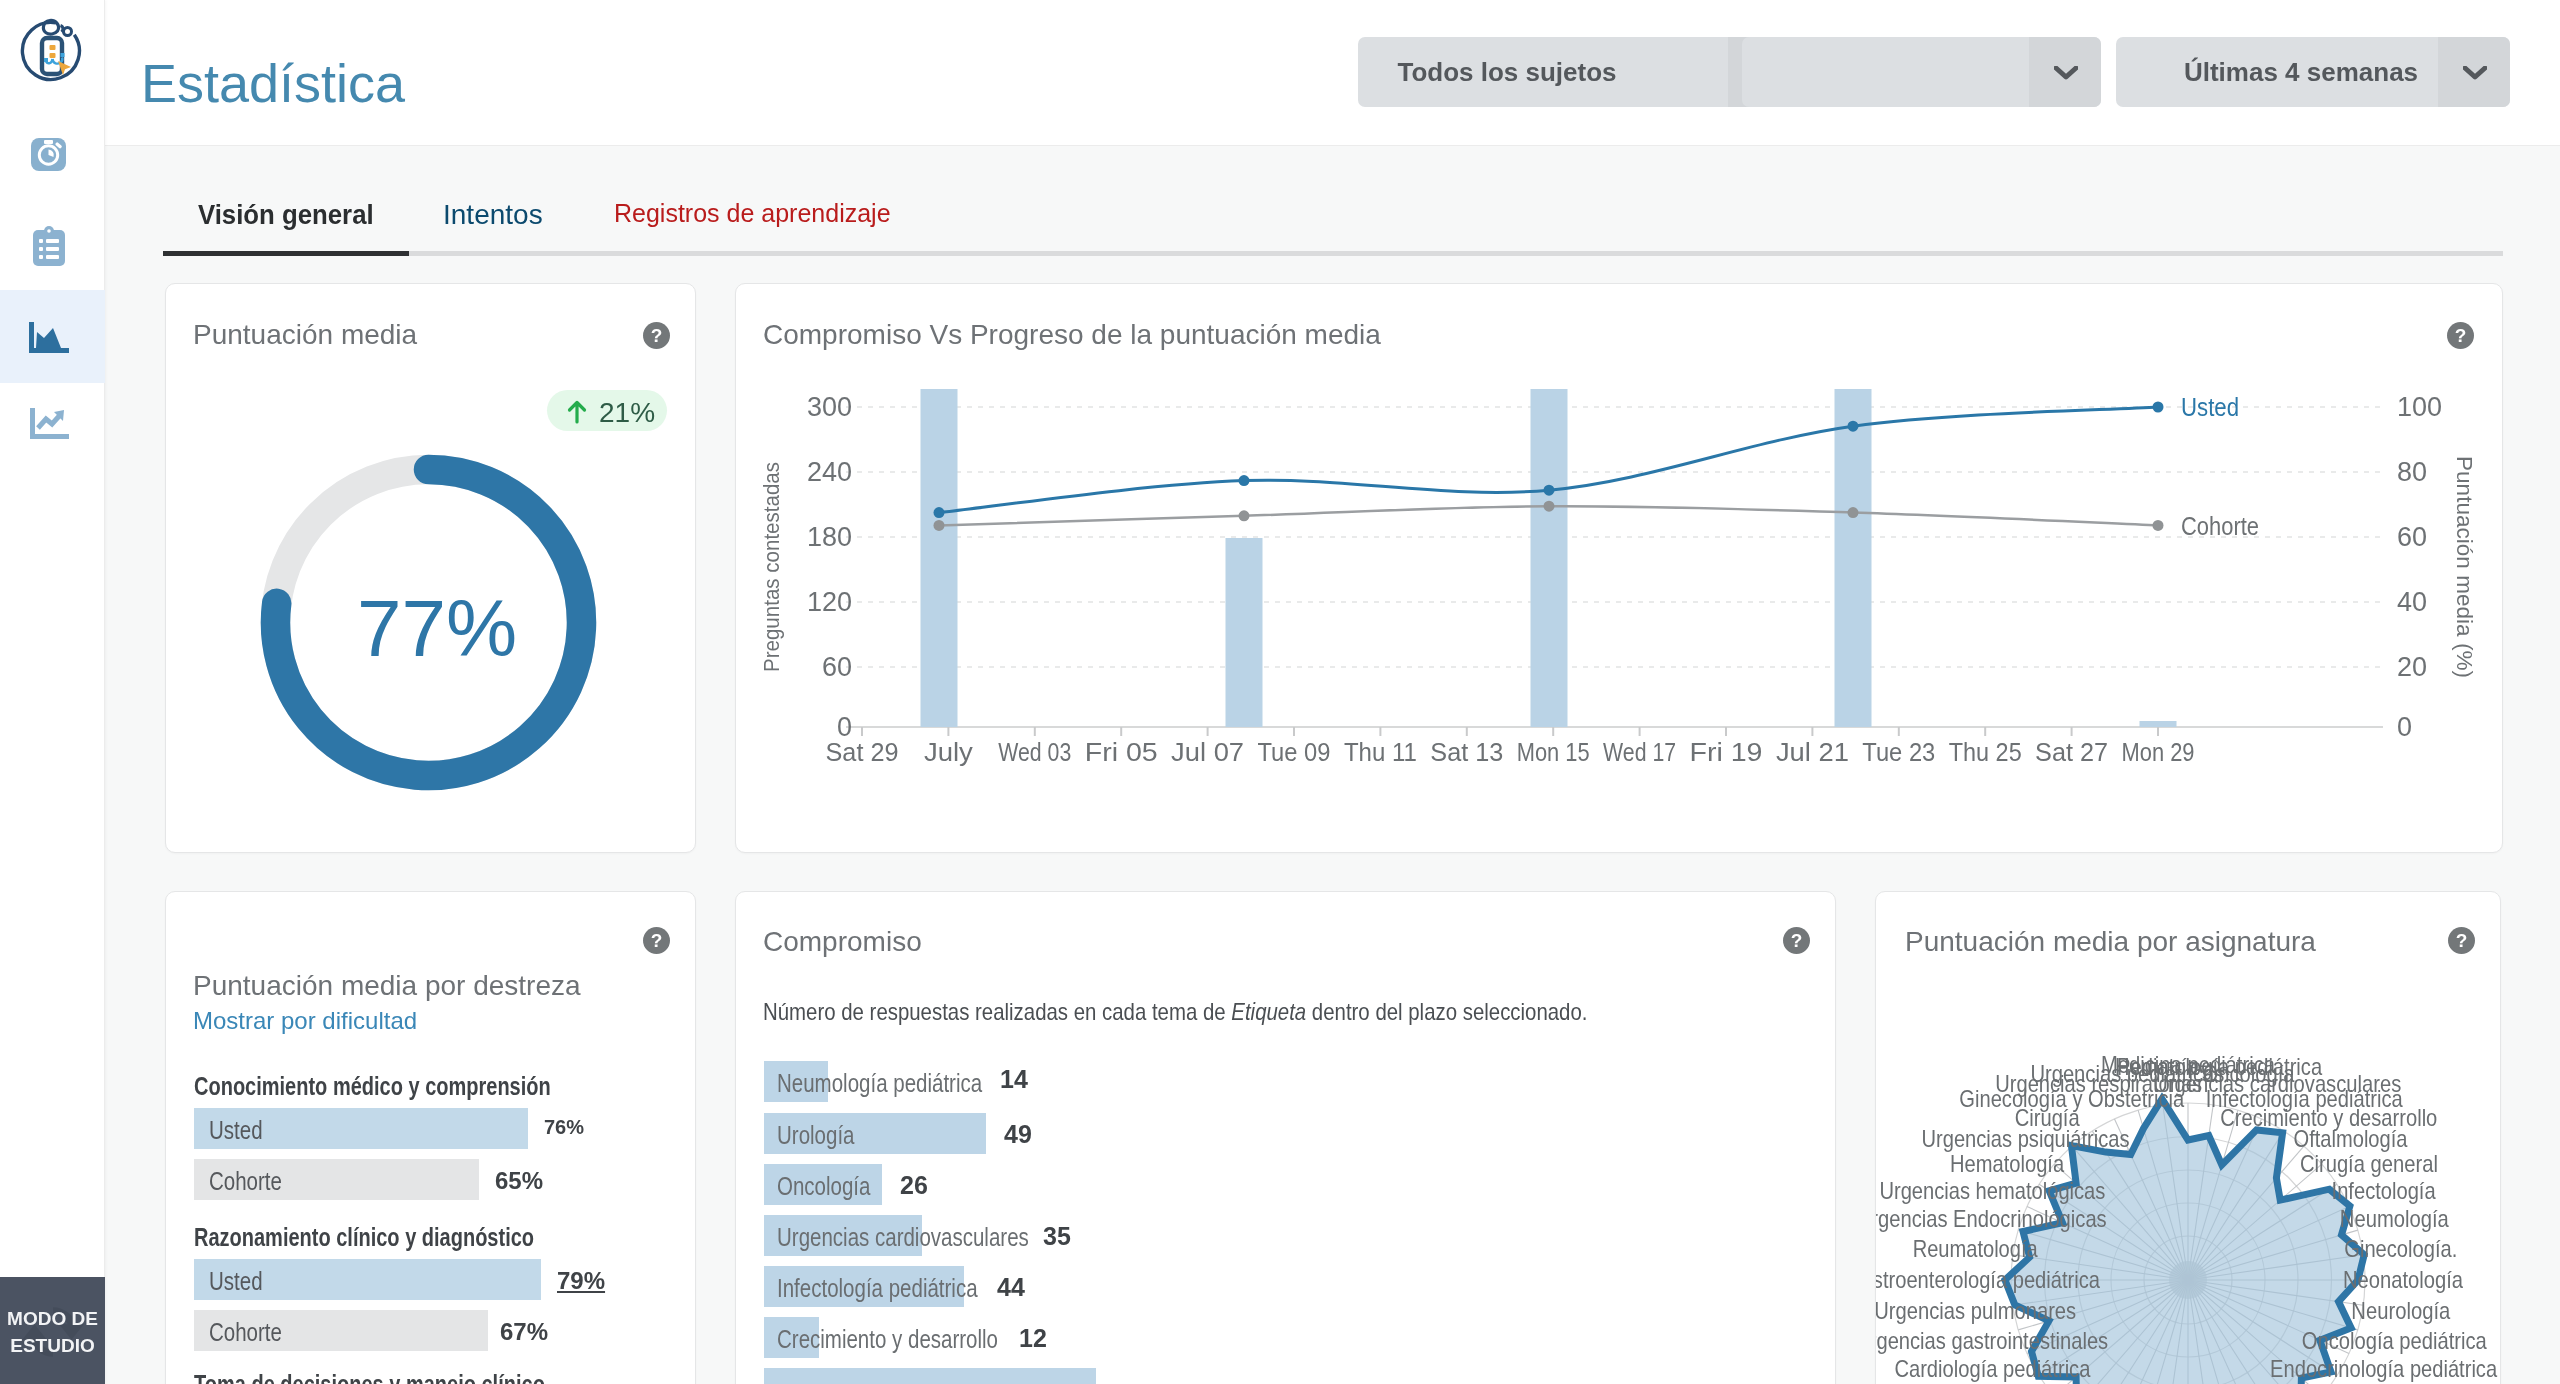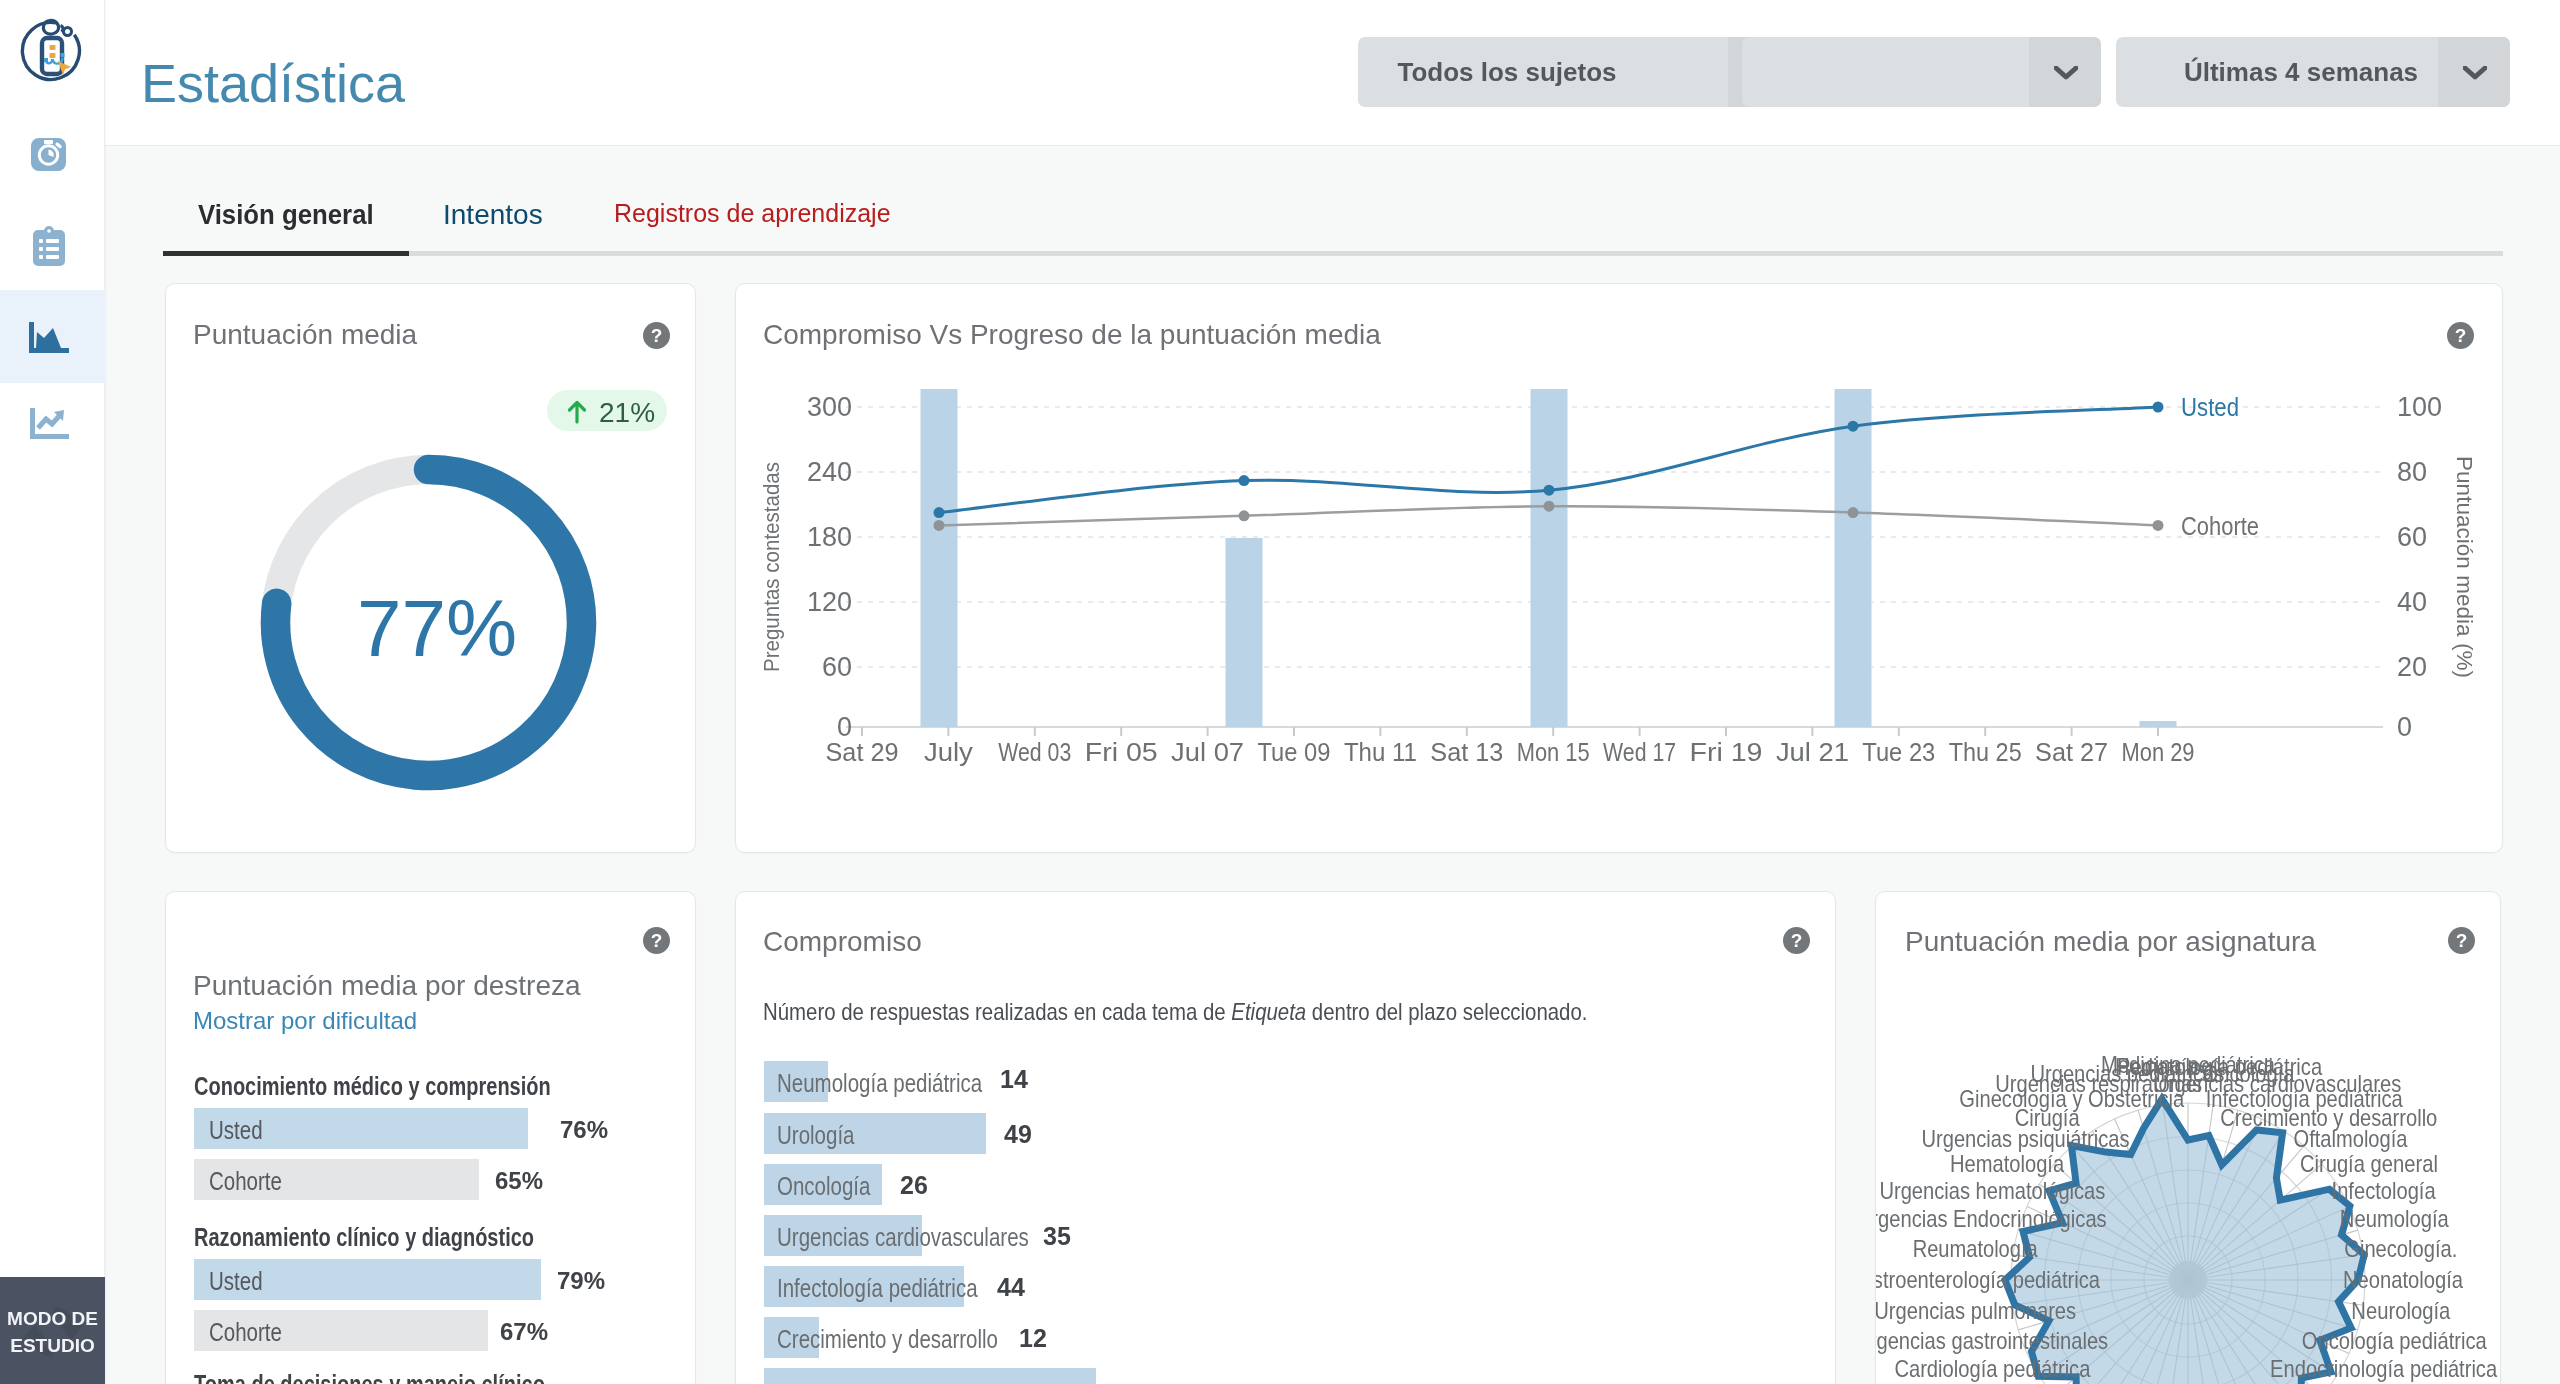--- a/index.html
+++ b/index.html
@@ -190,28 +190,28 @@
   </svg>
 
 <div class="card" style="left:165px;top:891px;width:531px;height:560px;"></div>
 <div class="ctitle" style="left:193px;top:926px;margin-top:44px;">Puntuación media por destreza</div>
 <div class="qmark" style="left:643px;top:927px;">?</div>
 <div class="abs" style="left:193px;top:1007px;font-size:24px;color:#3a87b7;">Mostrar por dificultad</div>
 <div class="abs sq" style="left:194px;top:1072px;font-size:25px;font-weight:bold;color:#3f4347;transform:scaleX(0.8);">Conocimiento médico y comprensión</div>
 
 <div class="abs" style="left:194px;top:1108px;width:334px;height:41px;background:#c2d9e9;"></div>
 <div class="abs sq" style="left:209px;top:1116px;font-size:25px;color:#55585c;transform:scaleX(0.82);">Usted</div>
-<div class="abs" style="left:560px;top:1116px;font-size:24px;font-weight:bold;color:#3f4347;">76%</div>
+<div class="abs" style="left:544px;top:1116px;font-size:20px;font-weight:bold;color:#3f4347;">76%</div>
 <div class="abs" style="left:194px;top:1159px;width:285px;height:41px;background:#e4e5e6;"></div>
 <div class="abs sq" style="left:209px;top:1167px;font-size:25px;color:#55585c;transform:scaleX(0.82);">Cohorte</div>
 <div class="abs" style="left:495px;top:1167px;font-size:24px;font-weight:bold;color:#3f4347;">65%</div>
 <div class="abs sq" style="left:194px;top:1223px;font-size:25px;font-weight:bold;color:#3f4347;transform:scaleX(0.8);">Razonamiento clínico y diagnóstico</div>
 <div class="abs" style="left:194px;top:1259px;width:347px;height:41px;background:#c2d9e9;"></div>
 <div class="abs sq" style="left:209px;top:1267px;font-size:25px;color:#55585c;transform:scaleX(0.82);">Usted</div>
-<div class="abs" style="left:557px;top:1267px;font-size:24px;font-weight:bold;color:#3f4347;">79%</div>
+<div class="abs" style="left:557px;top:1267px;font-size:24px;font-weight:bold;color:#3f4347;text-decoration:underline;">79%</div>
 <div class="abs" style="left:194px;top:1310px;width:294px;height:41px;background:#e4e5e6;"></div>
 <div class="abs sq" style="left:209px;top:1318px;font-size:25px;color:#55585c;transform:scaleX(0.82);">Cohorte</div>
 <div class="abs" style="left:500px;top:1318px;font-size:24px;font-weight:bold;color:#3f4347;">67%</div>
 <div class="abs sq" style="left:194px;top:1370px;font-size:25px;font-weight:bold;color:#3f4347;transform:scaleX(0.8);">Toma de decisiones y manejo clínico</div>
 
 <div class="card" style="left:735px;top:891px;width:1101px;height:560px;"></div>
 <div class="ctitle" style="left:763px;top:926px;">Compromiso</div>
 <div class="qmark" style="left:1783px;top:927px;">?</div>
 <div class="abs sq" style="left:763px;top:998px;font-size:24px;color:#4a4e52;transform:scaleX(0.85);">Número de respuestas realizadas en cada tema de <i>Etiqueta</i> dentro del plazo seleccionado.</div>
 

